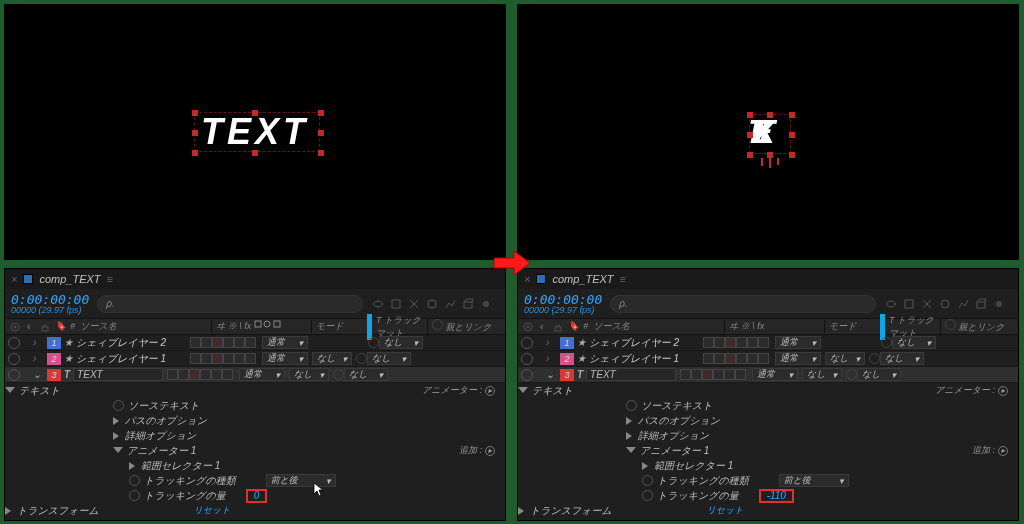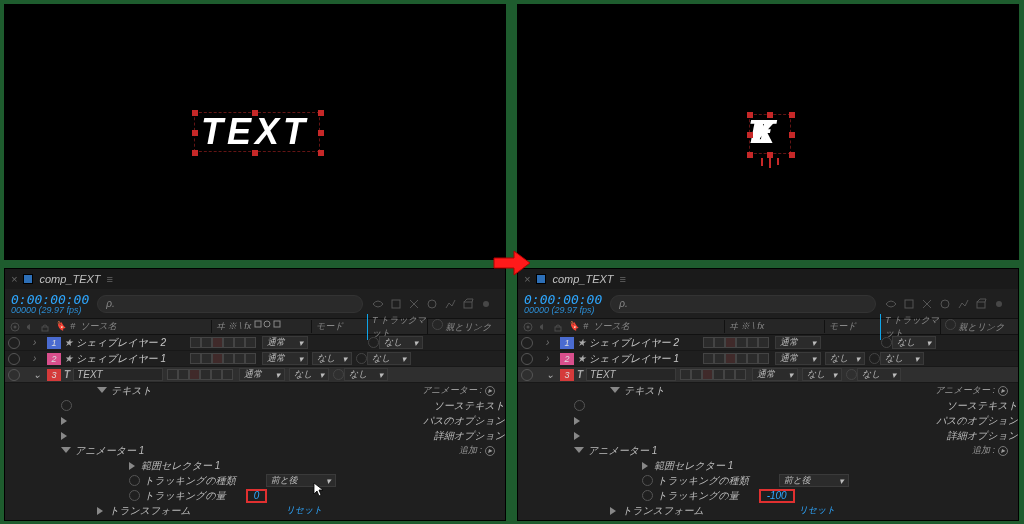--- a/index.html
+++ b/index.html
@@ -35,43 +35,43 @@
   .timecode { color:#2ea7ff; font-family:monospace; font-size:13px; cursor:text; }
   .subtime  { color:#2ea7ff; font-size:9px; opacity:.8; margin-top:-2px; }
   .search   { flex:1; min-width:40px; height:18px; background:#2a2a2a; border-radius:9px; border:1px solid #333; padding:0 8px; color:#888; font-size:10px; display:flex; align-items:center; }
   .mini-icon { width:14px; height:14px; display:flex; align-items:center; justify-content:center; opacity:.7; }
 
   .tl-cols { display:flex; background:#262626; height:16px; border-bottom:1px solid #111; font-size:9px; color:#888; align-items:center; }
   .col-a { width:46px; display:flex; gap:3px; padding-left:4px; }
   .col-b { width:160px; padding-left:4px; }
   .col-c { width:100px; padding-left:4px; border-left:1px solid #111; }
   .col-d { width:56px; border-left:1px solid #111; padding-left:4px; }
-  .col-e { width:60px; border-left:1px solid #0ea5e9; padding-left:4px; }
+  .col-e { width:60px; border-left:5px solid #0ea5e9; padding-left:4px; }
   .col-f { flex:1;  border-left:1px solid #111; padding-left:4px; }
 
   .layer-row { display:flex; align-items:center; height:16px; border-bottom:1px solid #181818; font-size:10px; }
   .eye { width:12px; height:12px; border:1px solid #555; border-radius:50%; margin-left:3px; margin-right:3px; }
   .lock { width:10px; }
   .idx-chip { width:14px; height:12px; display:inline-flex; align-items:center; justify-content:center; color:#ddd; font-size:9px; margin-right:3px; }
   .chip-blue   { background:#4a6bd0; }
   .chip-pink   { background:#d94f8c; }
   .chip-red    { background:#d53a3a; }
   .star { color:#aaa; margin-right:3px; }
   .t-icon { color:#aaa; margin-right:3px; font-weight:bold; }
   .src-name { color:#c8c8c8; }
   .sw-box { display:inline-flex; gap:0; }
   .sw { width:11px; height:11px; border:1px solid #444; background:#2b2b2b; }
   .dd { height:13px; background:#2b2b2b; border:1px solid #3a3a3a; font-size:9px; padding:0 4px; color:#bbb; display:inline-flex; align-items:center; gap:4px; }
   .whip { width:11px; height:11px; border:1px solid #444; border-radius:50%; display:inline-block; }
   .row-sel { background:#2f2f2f; }
   .input-layer { background:#262626; border:1px solid #3a3a3a; padding:0 3px; height:13px; min-width:90px; color:#bbb; font-size:10px; display:inline-flex; align-items:center; }
 
   .prop { display:flex; align-items:center; height:15px; font-size:10px; color:#bdbdbd; }
-  .indent-1 { padding-left:92px; }
-  .indent-2 { padding-left:56px;justify-content:space-between; }
+  .indent-1 { }
+  .indent-2 { padding-left:108px; }
   .indent-3 { padding-left:124px; }
   .tw { display:inline-block; width:8px; height:8px; margin-right:4px; }
   .tw-open { border-left:5px solid transparent; border-right:5px solid transparent; border-top:6px solid #888; }
   .tw-closed { border-top:4px solid transparent; border-bottom:4px solid transparent; border-left:6px solid #888; }
   .stopwatch { width:11px; height:11px; border:1px solid #555; border-radius:50%; margin-right:4px; display:inline-block; }
   .right-lbl { margin-left:auto; padding-right:10px; color:#999; font-size:9px; }
   .add-ico { width:10px; height:10px; border:1px solid #777; border-radius:50%; display:inline-flex; align-items:center; justify-content:center; font-size:8px; margin-left:3px; }
 
   .val-blue { color:#2ea7ff; }
   .redbox { border:2px solid #e03030; padding:0 6px; height:14px; display:inline-flex; align-items:center; }
@@ -586,21 +586,21 @@
         <span class="dd" style="width:70px">
           <span>前と後</span>
           <span style="margin-left:auto">▾</span>
         </span>
       </div>
     <div class="prop indent-3">
         <span class="stopwatch"></span>
         <span>トラッキングの量</span>
         <span style="width:20px"></span>
         <span class="redbox">
-          <span class="val-blue">-100</span>
+          <span class="val-blue">-110</span>
         </span>
       </div>
     <div class="prop indent-1">
         <span class="tw tw-closed"></span>
         <span>トランスフォーム</span>
         <span style="width:95px"></span>
         <span class="reset">リセット</span>
       </div>
   </div>
 </div>

